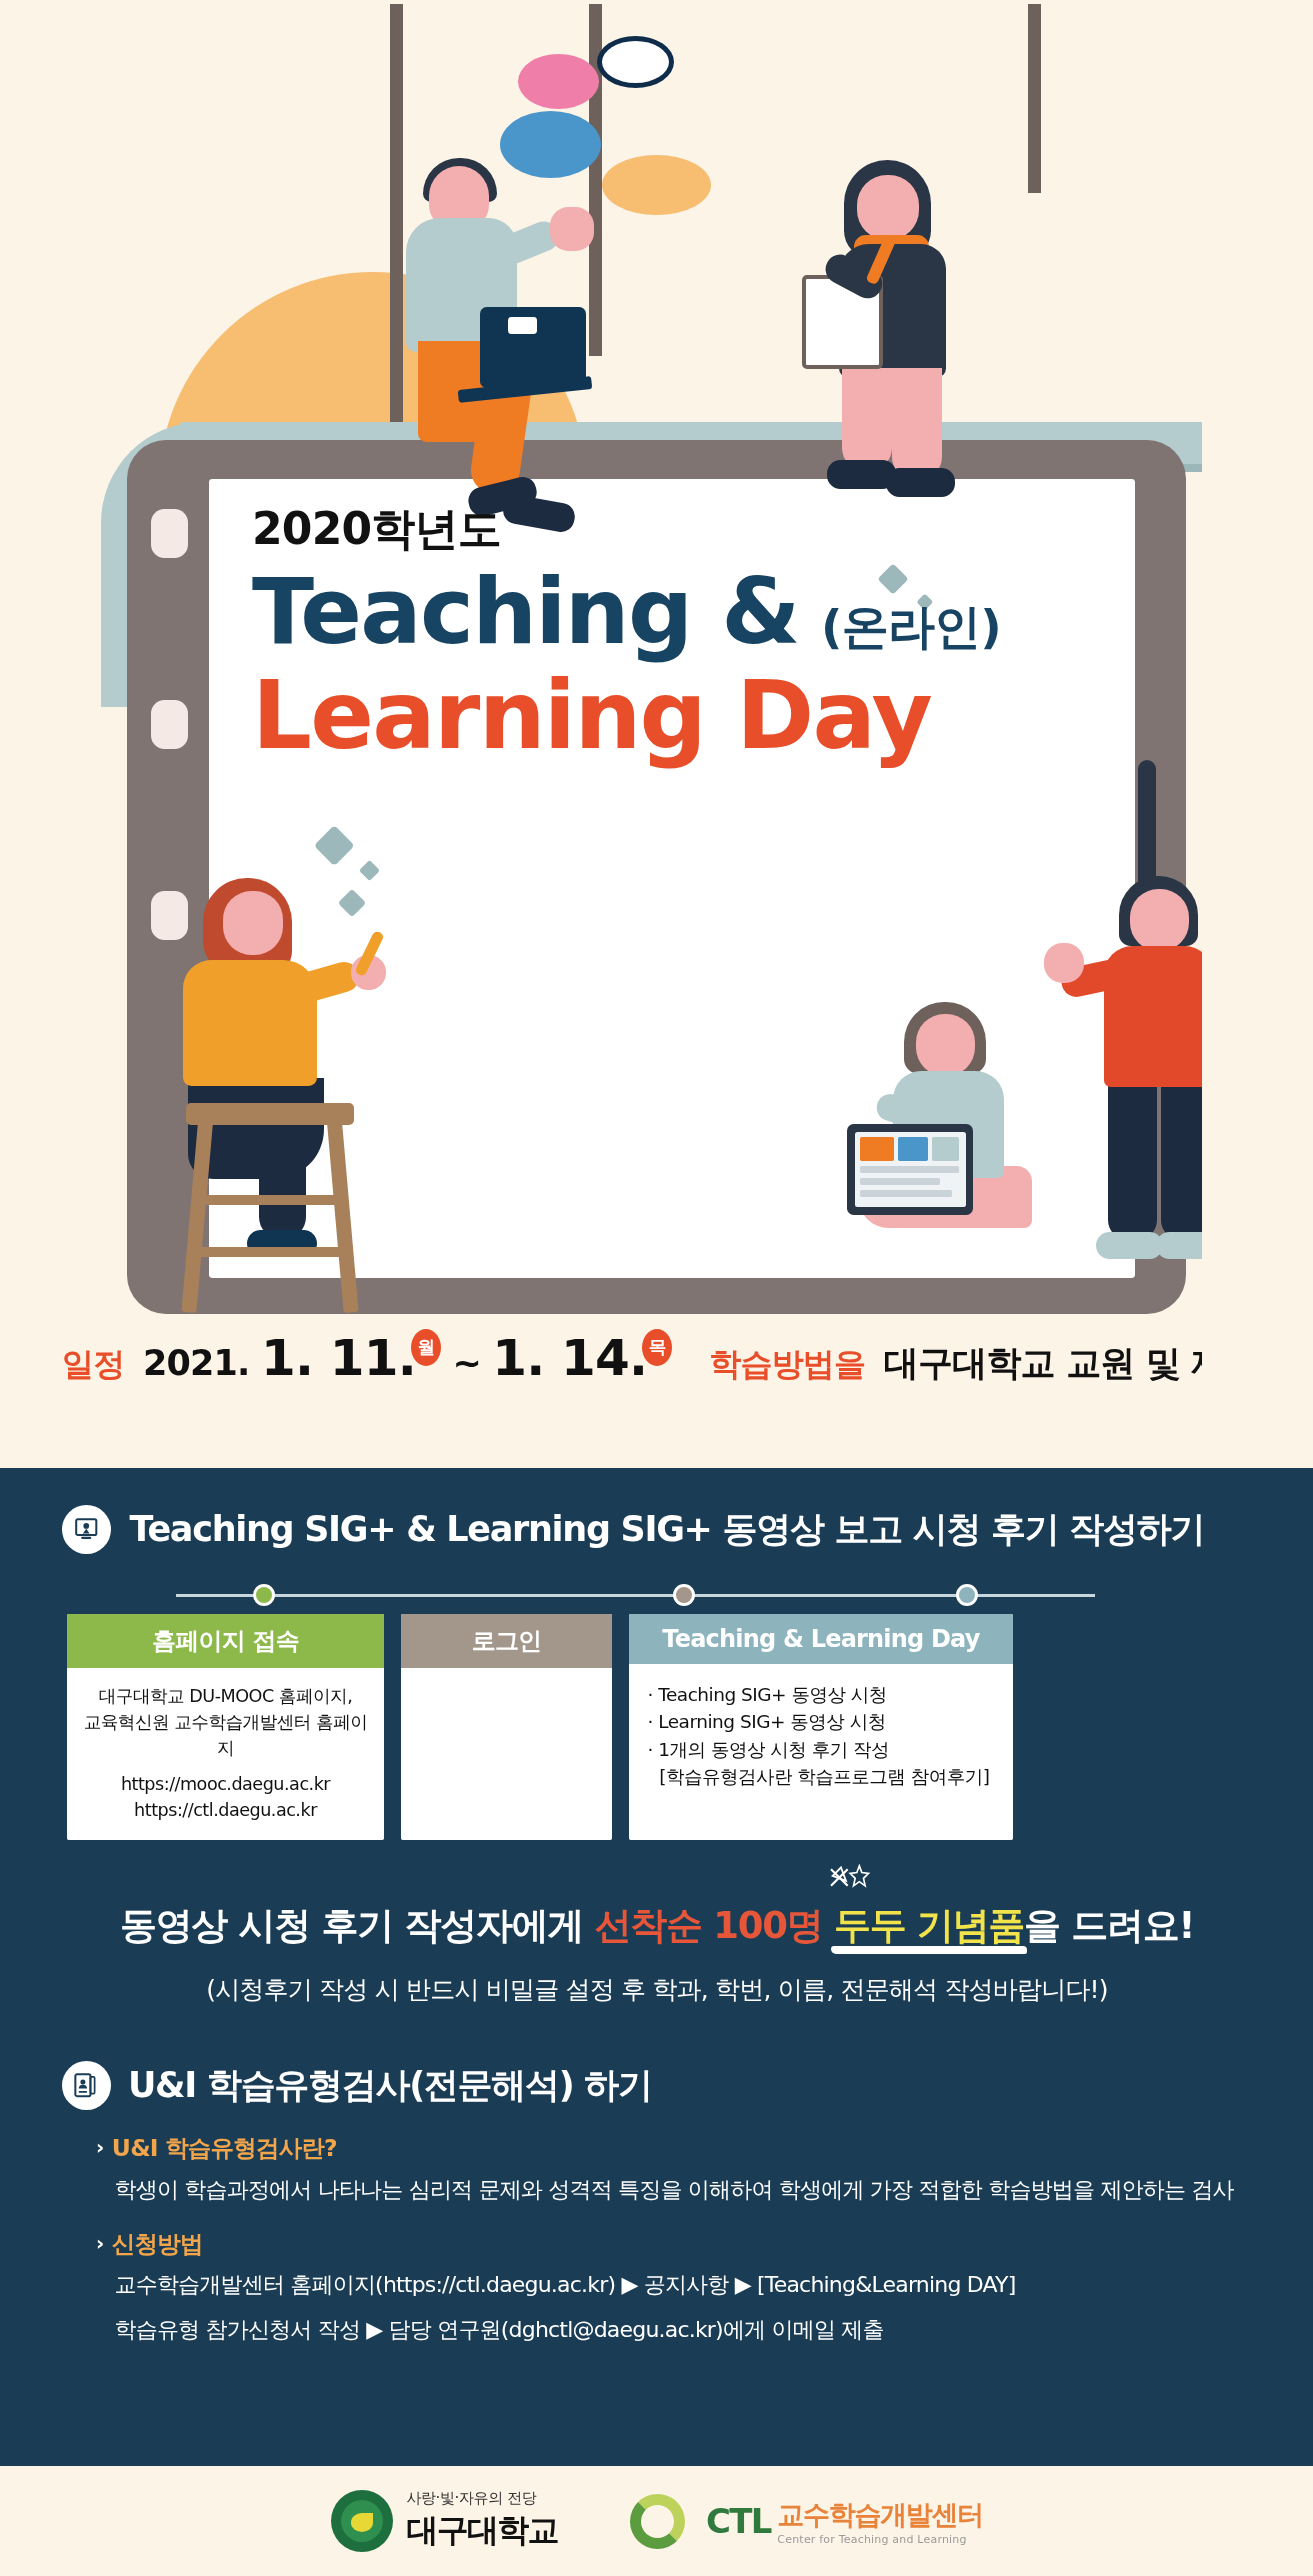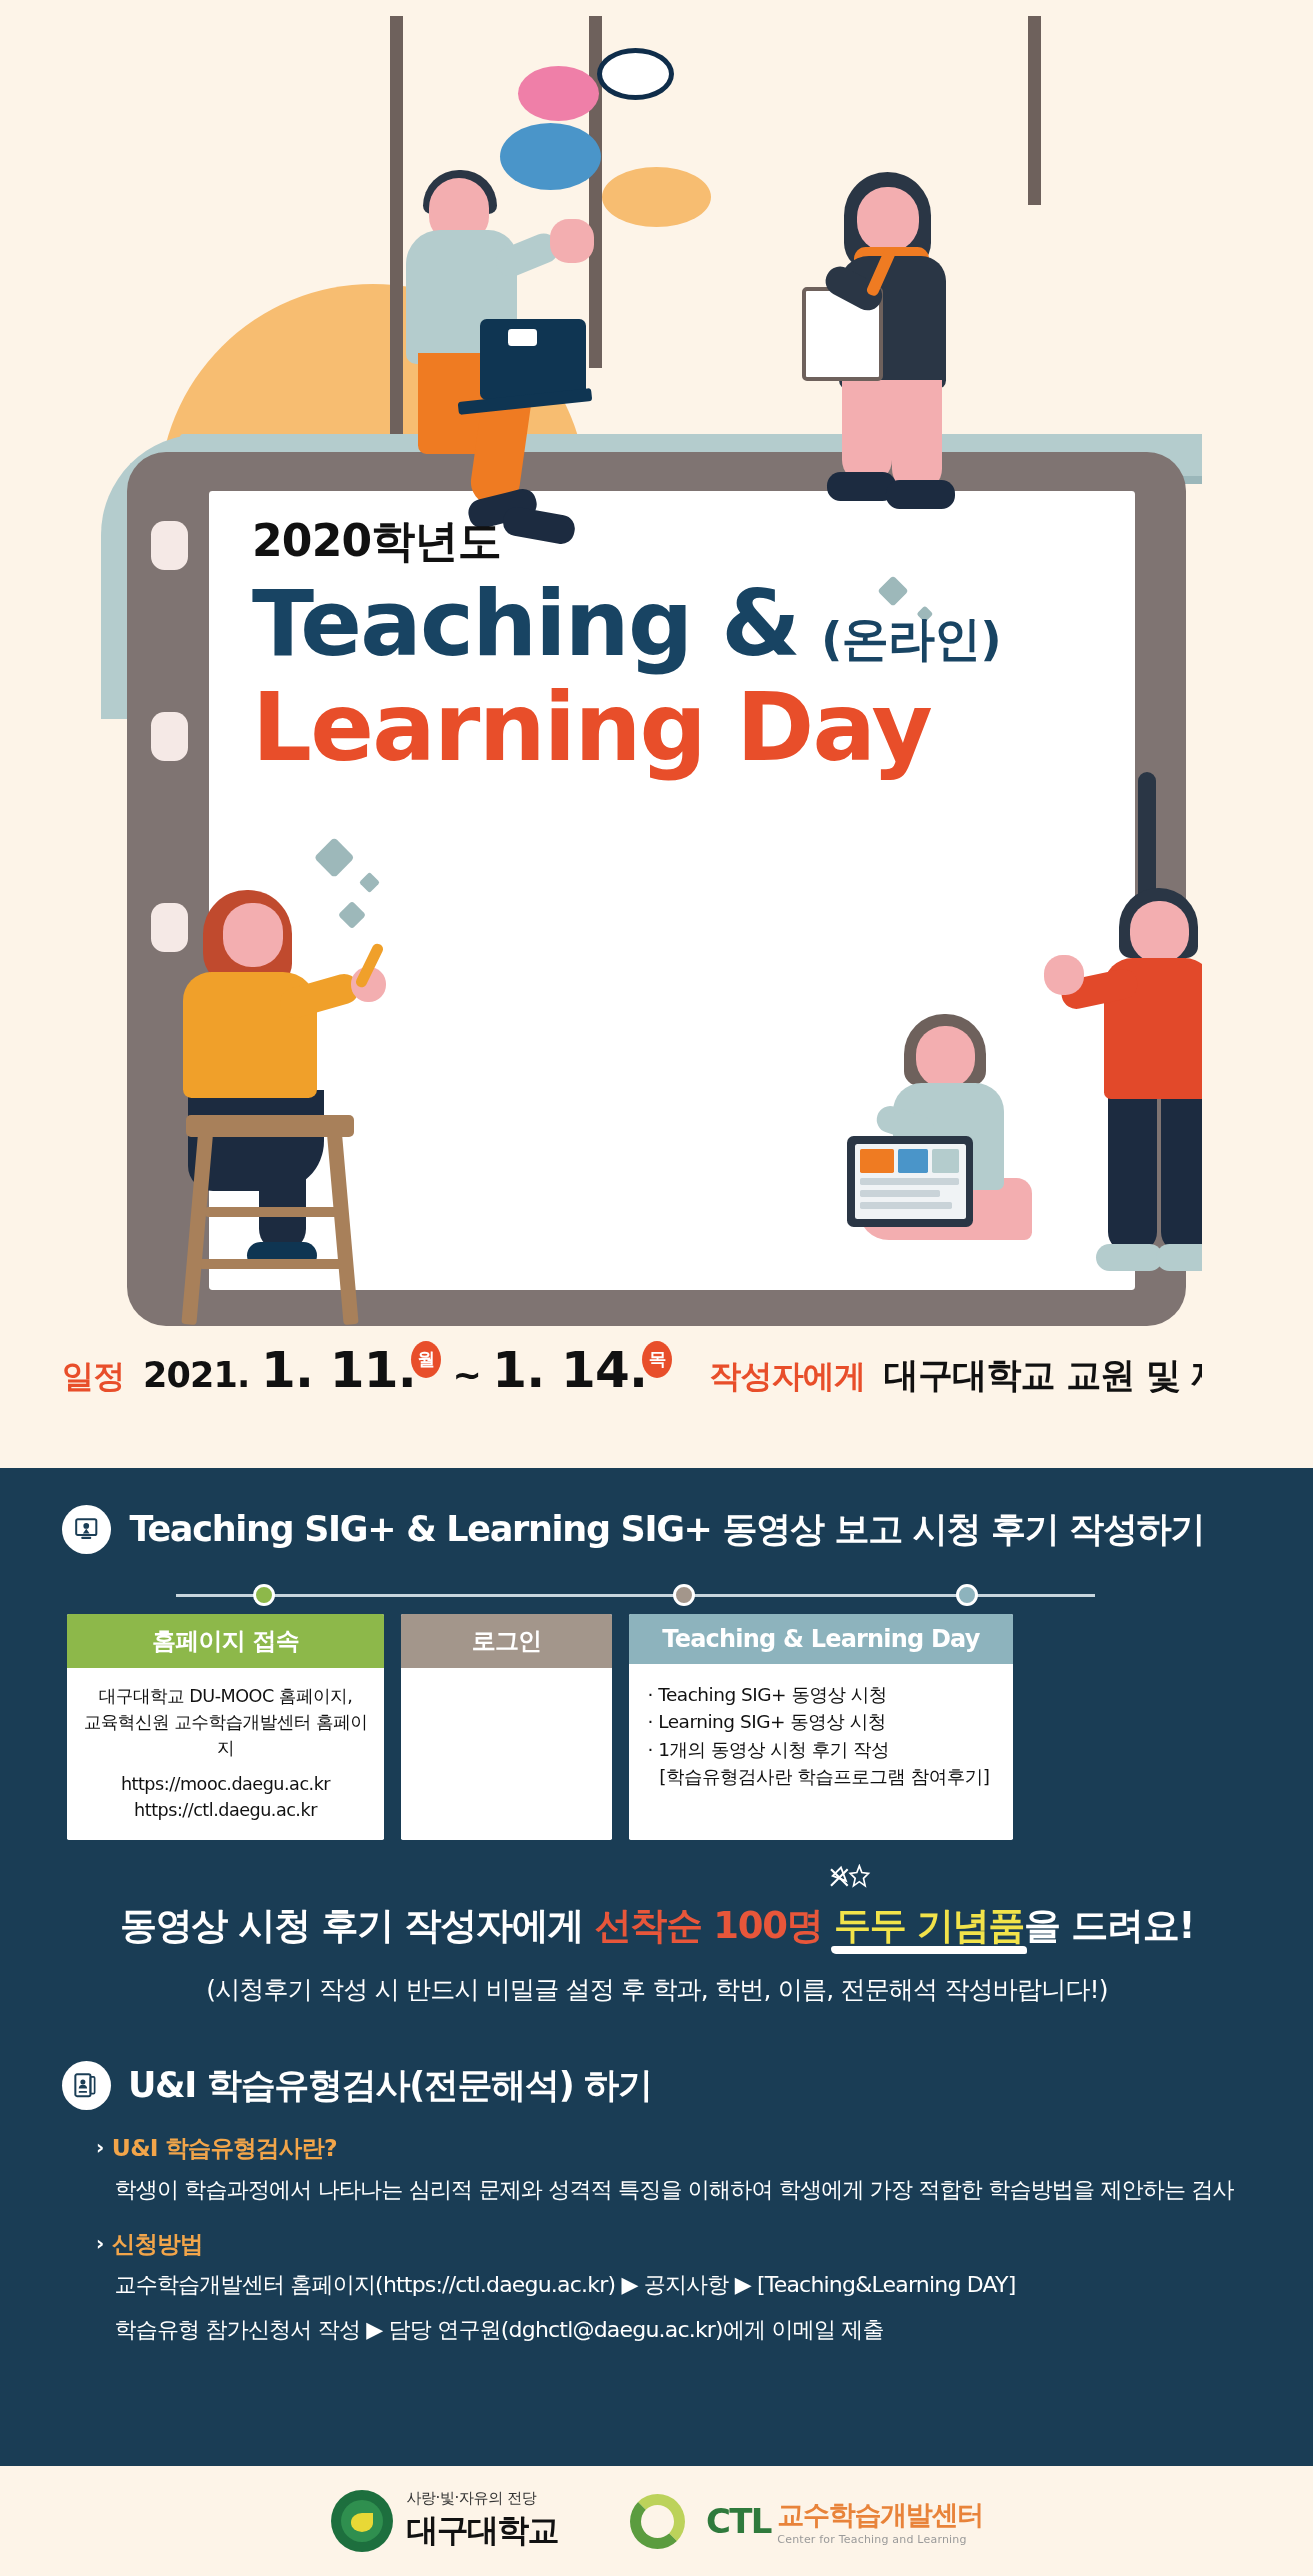--- a/index.html
+++ b/index.html
@@ -11,21 +11,21 @@
     position: relative;
     width: 1314px;
     height: 2576px;
     overflow: hidden;
     background: #fdf4e8;
   }
 
   
   .top-section {
     position: absolute;
-    left: 0; top: 16px;
+    left: 0; top: 4px;
     width: 1202px;
     height: 1468px;
     background: #fdf4e8;
     overflow: hidden;
   }
 
   
   .sun {
     position: absolute;
     left: 159px; top: 268px;
@@ -625,21 +625,21 @@
 
     <div class="info-row">
       <span class="tag-label">일정</span>
       <span class="date-text">
         <span>2021.</span>
         <span class="date-big">1. 11.</span><span class="daychip">월</span>
         <span>~</span>
         <span class="date-big">1. 14.</span><span class="daychip">목</span>
       </span>
       <span class="spacer-gap"></span>
-      <span class="tag-label">작성자에게</span>
+      <span class="tag-label">학습방법을</span>
       <span class="target-text">대구대학교 교원 및 재학생 전체</span>
     </div>
   </div>
 
   <div class="dark-section">
 
     <div class="sec-head">
       <span class="sec-icon">
         <svg width="28.5" height="28.5" viewBox="0 0 34 34" aria-hidden="true">
           <rect x="5" y="5" width="24" height="19" rx="2" fill="none" stroke="#1a3d55" stroke-width="2.4"></rect>

